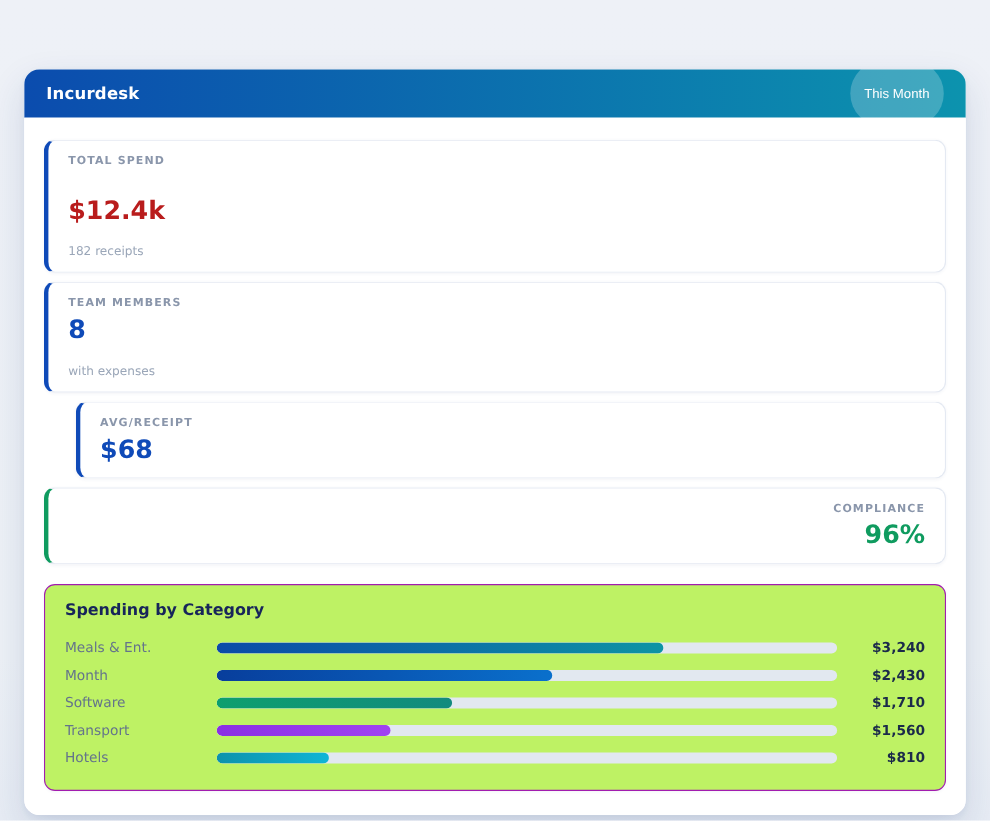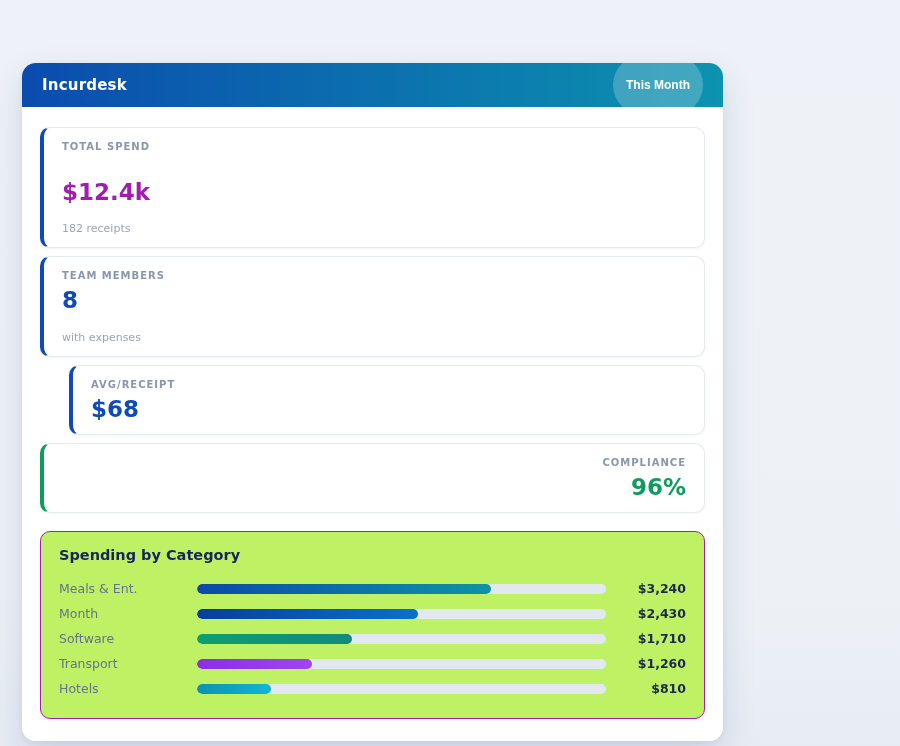--- a/index.html
+++ b/index.html
@@ -6,21 +6,21 @@
   html, body { width: 900px; height: 746px; }
   body {
     font-family: "DejaVu Sans", "Liberation Sans", sans-serif;
     background: linear-gradient(180deg, #eef1f7 0%, #edf1f6 80%, #e7ecf4 100%);
     position: relative;
     overflow: hidden;
   }
   .panel {
     position: absolute;
     left: 22px; top: 63px;
-    width: 701px;
+    width: 856px;
     border-radius: 14px;
     background: #ffffff;
     box-shadow: 0 14px 34px rgba(30, 60, 120, 0.14), 0 2px 6px rgba(30,60,120,0.06);
     overflow: hidden;
   }
   .panel-header {
     height: 44px;
     background: linear-gradient(90deg, #0b4cae 0%, #0c93ae 100%);
     display: flex;
     align-items: center;
@@ -30,21 +30,21 @@
   .app-title {
     color: #ffffff;
     font-size: 15px;
     font-weight: bold;
     letter-spacing: 0.2px;
   }
   .period-badge {
     background: rgba(255,255,255,0.22);
     color: #ffffff;
     font-size: 12px;
-    font-weight: bold;
+    font-weight: normal;
     padding: 23px 13px;
     border-radius: 999px;
     border: none;
     cursor: pointer;
     text-align: right;
   }
   .panel-body { padding: 20px 18px 22px 18px; background: #ffffff; }
 
   .stat-card {
     background: #ffffff;
@@ -122,21 +122,21 @@
 
 <div class="panel">
   <div class="panel-header">
     <div class="app-title">Incurdesk</div>
     <button class="period-badge">This Month</button>
   </div>
   <div class="panel-body">
     <div id="stats-container">
   <div class="stat-card" style="border-left-color: rgb(15, 74, 184);">
     <div class="stat-label">TOTAL SPEND</div>
-    <div class="stat-value" style="color: #a21caf; margin-top: 28px;">$12.4k</div>
+    <div class="stat-value" style="color: #b91c1c; margin-top: 28px;">$12.4k</div>
     <div class="stat-sub">182 receipts</div>
   </div>
 
   <div class="stat-card" style="border-left-color: rgb(15, 74, 184);">
     <div class="stat-label">TEAM MEMBERS</div>
     <div class="stat-value" style="color: rgb(15, 74, 184);">8</div>
     <div class="stat-sub">with expenses</div>
   </div>
 
   <div class="stat-card" style="border-left-color: rgb(15, 74, 184); margin-left: 29px;">
@@ -177,21 +177,21 @@
       <div class="bar-fill" style="width: 38%; background: linear-gradient(90deg, rgb(13, 159, 110), rgb(18, 138, 126));"></div>
     </div>
     <div class="chart-row-value">$1,710</div>
   </div>
 
   <div class="chart-row">
     <div class="chart-row-label">Transport</div>
     <div class="bar-track">
       <div class="bar-fill" style="width: 28%; background: linear-gradient(90deg, rgb(138, 47, 228), rgb(160, 68, 242));"></div>
     </div>
-    <div class="chart-row-value">$1,260</div>
+    <div class="chart-row-value">$1,560</div>
   </div>
 
   <div class="chart-row">
     <div class="chart-row-label">Hotels</div>
     <div class="bar-track">
       <div class="bar-fill" style="width: 18%; background: linear-gradient(90deg, rgb(13, 146, 172), rgb(16, 181, 214));"></div>
     </div>
     <div class="chart-row-value">$810</div>
   </div>
 </div>

